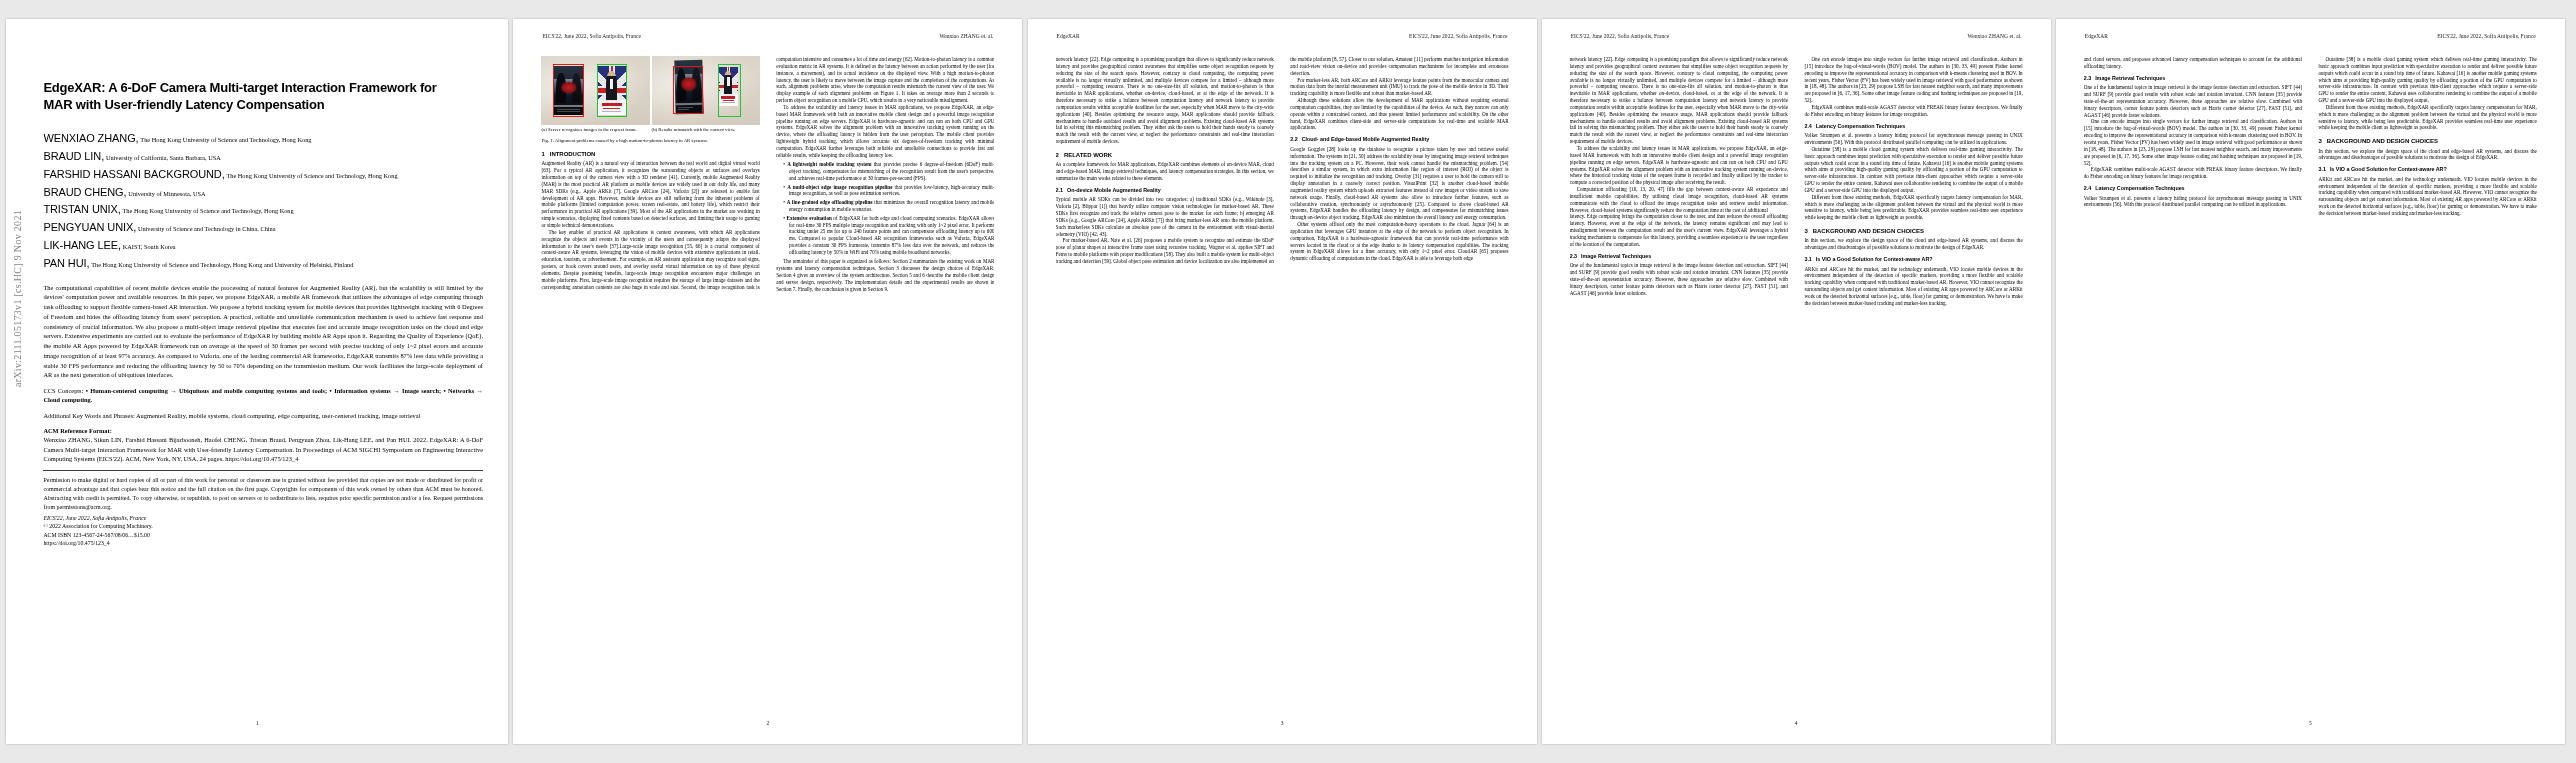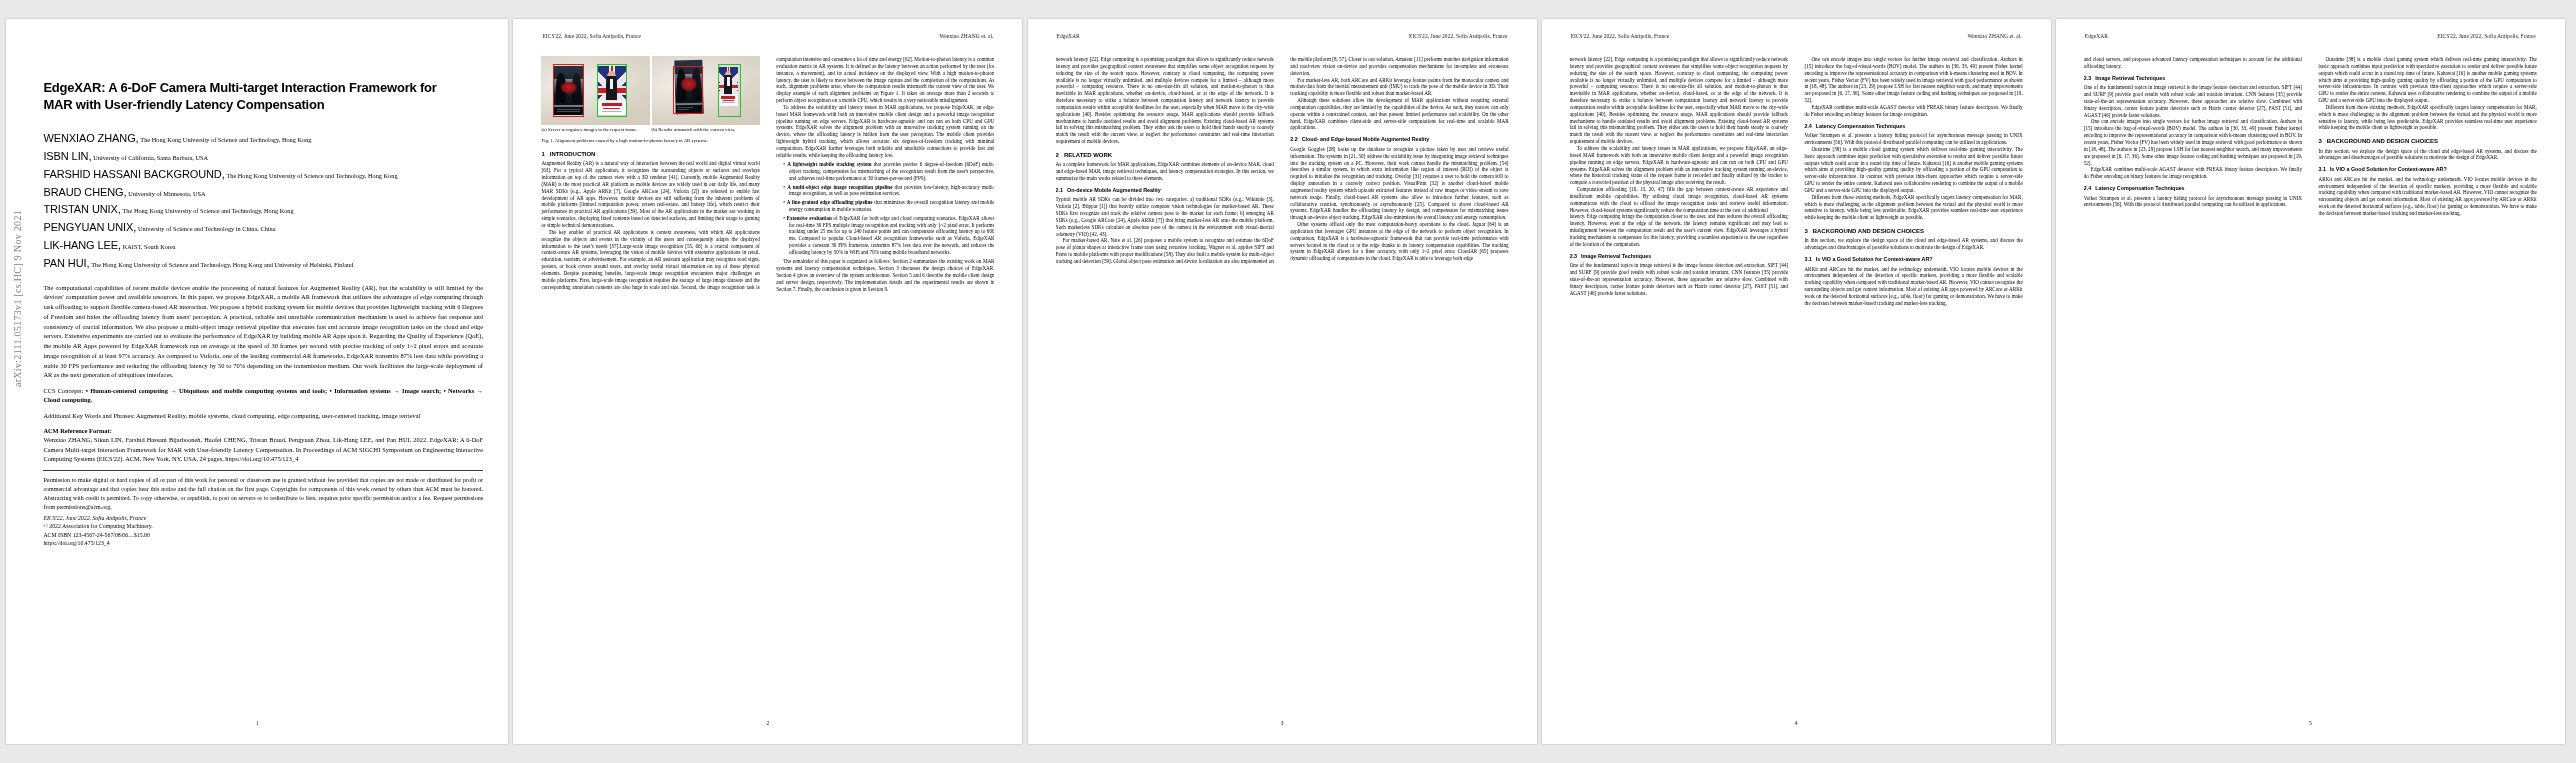--- a/index.html
+++ b/index.html
@@ -237,21 +237,21 @@
     <div class="arxiv-stamp">arXiv:2111.05173v1  [cs.HC]  9 Nov 2021</div>
     <div class="inner">
       <h1 class="title">EdgeXAR: A 6-DoF Camera Multi-target Interaction Framework for MAR with User-friendly Latency Compensation</h1>
 
       <div class="authors">
         <p class="a-line">
           <span class="nm">WENXIAO ZHANG,</span>
           <span class="af">The Hong Kong University of Science and Technology, Hong Kong</span>
         </p>
         <p class="a-line">
-          <span class="nm">ISBN LIN,</span>
+          <span class="nm">BRAUD LIN,</span>
           <span class="af">University of California, Santa Barbara, USA</span>
         </p>
         <p class="a-line">
           <span class="nm">FARSHID HASSANI BACKGROUND,</span>
           <span class="af">The Hong Kong University of Science and Technology, Hong Kong</span>
         </p>
         <p class="a-line">
           <span class="nm">BRAUD CHENG,</span>
           <span class="af">University of Minnesota, USA</span>
         </p>

